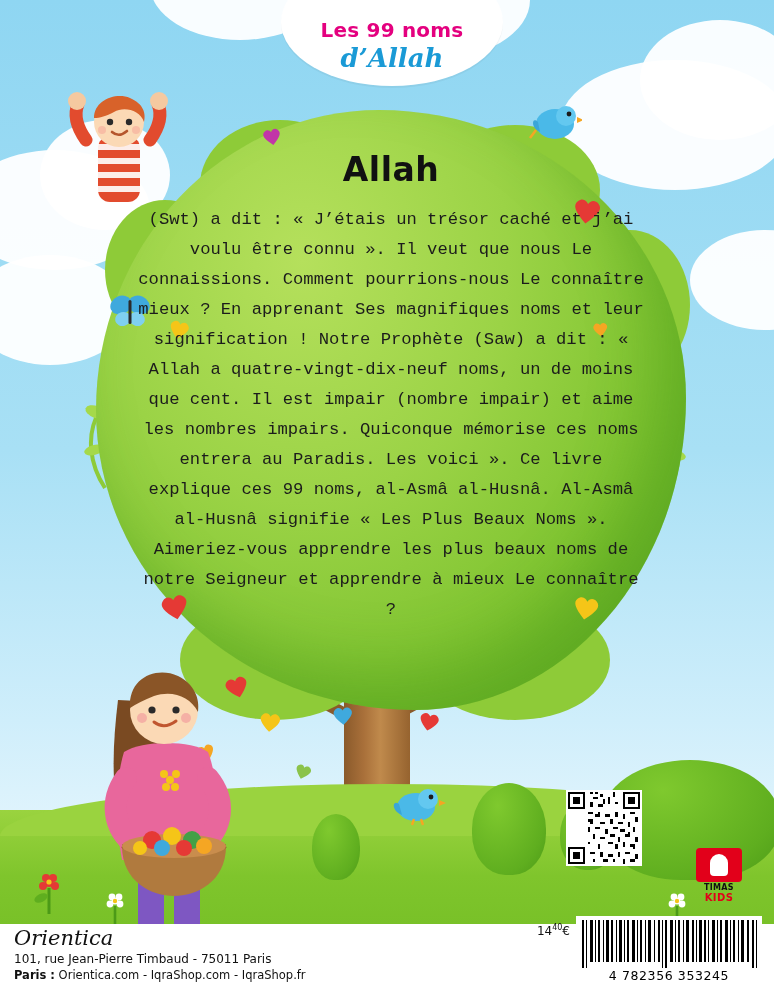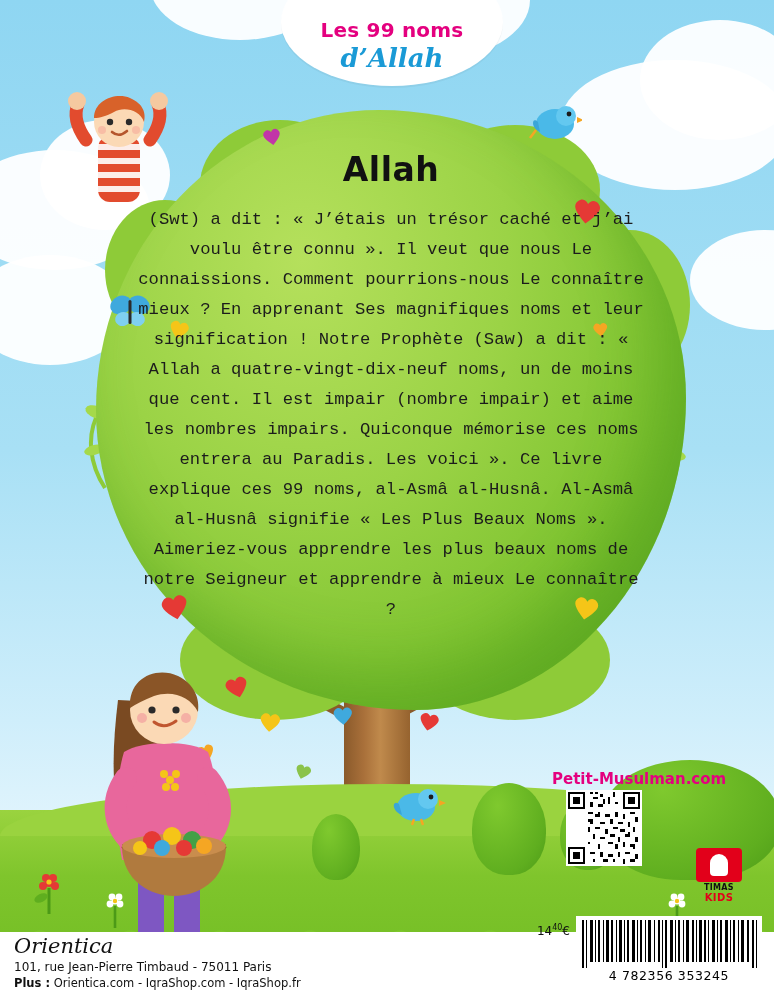--- a/index.html
+++ b/index.html
@@ -332,21 +332,21 @@
     color: #e2001a;
     letter-spacing: 0.4px;
   }
 
   
   .footer {
     position: absolute;
     left: 0;
     bottom: 0;
     width: 774px;
-    height: 68px;
+    height: 76px;
     background: #ffffff;
     z-index: 28;
   }
   .brand {
     position: absolute;
     left: 14px;
     top: 2px;
     font-family: "DejaVu Serif", serif;
     font-style: italic;
     font-size: 21px;
@@ -611,21 +611,20 @@
       <circle cx="100" cy="180" r="9" fill="#e53935"></circle>
       <circle cx="120" cy="176" r="9" fill="#f5c518"></circle>
       <circle cx="140" cy="180" r="9" fill="#43a047"></circle>
       <circle cx="110" cy="188" r="8" fill="#3fa9dd"></circle>
       <circle cx="132" cy="188" r="8" fill="#e53935"></circle>
       <circle cx="152" cy="186" r="8" fill="#f5a623"></circle>
       <circle cx="88" cy="188" r="7" fill="#f5c518"></circle>
     </g>
   </svg>
 
-  <div class="site-link">Petit-Musulman.com</div>
   <svg class="qr" viewBox="0 0 29 29" shape-rendering="crispEdges">
     <rect width="29" height="29" fill="#ffffff"></rect>
     <g fill="#000000">
       <rect x="0" y="0" width="7" height="1"></rect>
         <rect x="0" y="0" width="1" height="7"></rect>
       <rect x="6" y="0" width="1" height="7"></rect>
         <rect x="0" y="6" width="7" height="1"></rect>
       <rect x="2" y="2" width="3" height="3"></rect>
       <rect x="22" y="0" width="7" height="1"></rect>
         <rect x="22" y="0" width="1" height="7"></rect>
@@ -755,18 +754,18 @@
       </g>
     </svg>
     <div class="barcode-number">4 782356 353245</div>
   </div>
 
   <div class="grass-edge"></div>
   <div class="footer">
     <div class="brand">Orientica</div>
     <div class="footer-line1">101, rue Jean-Pierre Timbaud - 75011 Paris</div>
     <div class="footer-line2">
-      <b>Plus :</b>
+      <b>Paris :</b>
       <span>Orientica.com - IqraShop.com - IqraShop.fr</span>
     </div>
   </div>
 
 </div>
 
 </body></html>

